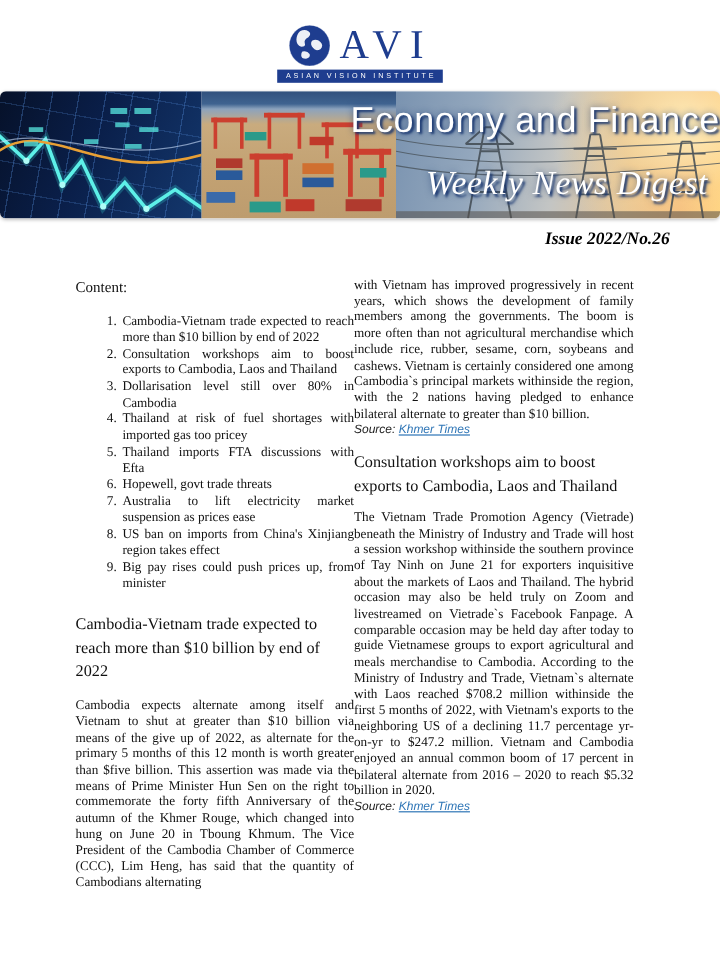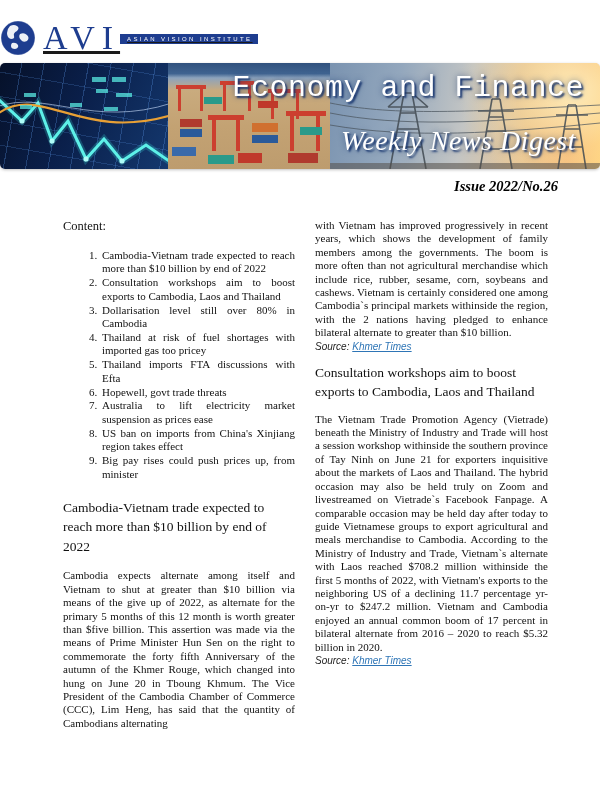--- a/index.html
+++ b/index.html
@@ -4,21 +4,21 @@
 <style>
   * { margin:0; padding:0; box-sizing:border-box; }
   html,body { width:600px; }
   body {
     width:600px; height:800px; background:#ffffff;
     font-family:"Liberation Serif", serif; color:#1a1a1a;
     overflow:hidden; position:relative;
   }
 
   
-  .header { padding-top:20px; display:flex; flex-direction:row; align-items:center;text-decoration:underline; }
+  .header { padding-top:20px; display:flex; flex-direction:column; align-items:center; }
   .logo-row { display:flex; align-items:center; gap:5px; }
   .globe { width:36px; height:36px; display:block; }
   .logo-acronym {
     font-family:"Liberation Serif", serif; font-size:34px; line-height:34px;
     color:#1e3d8f; letter-spacing:7px; font-weight:500; padding-left:2px;
   }
   .logo-bar {
     margin-top:2px; background:#1e3d8f; color:#ffffff;
     font-family:"Liberation Sans", sans-serif; font-size:6px; letter-spacing:2.4px;
     padding:2.5px 5px 2px 7px; white-space:nowrap;
@@ -44,42 +44,42 @@
     background:
       linear-gradient(180deg, #31517d 0%, #3f6390 10%, #8ca3bd 14%, #c9ab7e 26%, #c3a273 60%, #bd9c6e 100%);
   }
   .panel-pylon {
     width:45%;
     background:
       radial-gradient(circle at 90% 28%, rgba(255,240,190,.95) 0%, rgba(255,220,150,.45) 22%, rgba(255,220,150,0) 45%),
       linear-gradient(100deg, #70891a 0%, #7a93b0 0%, #93a7bd 25%, #c3c5c4 50%, #e5c497 72%, #f2b678 88%, #ffd27c 100%);
   }
   .banner-title {
-    position:absolute; top:8px; right:16px; z-index:5;
-    font-family:Liberation Mono, monospace; font-size:30px; color:#ffffff;
+    position:absolute; top:8px; right:0; z-index:5;
+    font-family:Liberation Sans, sans-serif; font-size:30px; color:#ffffff;
     text-shadow:2px 2px 2px rgba(22,52,110,.95), 0 0 6px rgba(22,52,110,.6);
     letter-spacing:.5px;
   }
   .banner-subtitle {
-    position:absolute; top:62px; right:24px; z-index:5;
+    position:absolute; top:62px; right:10px; z-index:5;
     font-family:"Liberation Serif", serif; font-style:italic; font-size:28px; color:#ffffff;
     text-shadow:2px 2px 2px rgba(22,52,110,.95), 0 0 6px rgba(22,52,110,.55);
     letter-spacing:.5px;
   }
 
   
   .issue-line {
     text-align:right; padding-right:42px; margin-top:9px;
     font-family:"Liberation Serif", serif; font-weight:bold; font-style:italic; font-size:14.5px;
     color:#000;
     padding-left:28px;
   }
 
   
-  .columns { display:flex; gap:20px; padding:0 52px 0 63px; margin-top:24px; }
+  .columns { display:flex; padding:0 52px 0 63px; margin-top:24px; }
   .col { width:232px; }
   .col-right { width:233px; }
 
   .content-heading { font-size:12.5px; color:#111; margin-bottom:15px; }
   ol.toc {
     margin-left:37px; font-size:11px; line-height:13.4px; text-align:justify;
     color:#111;
   }
   ol.toc li { padding-left:2px; margin-bottom:.5px; }
 

